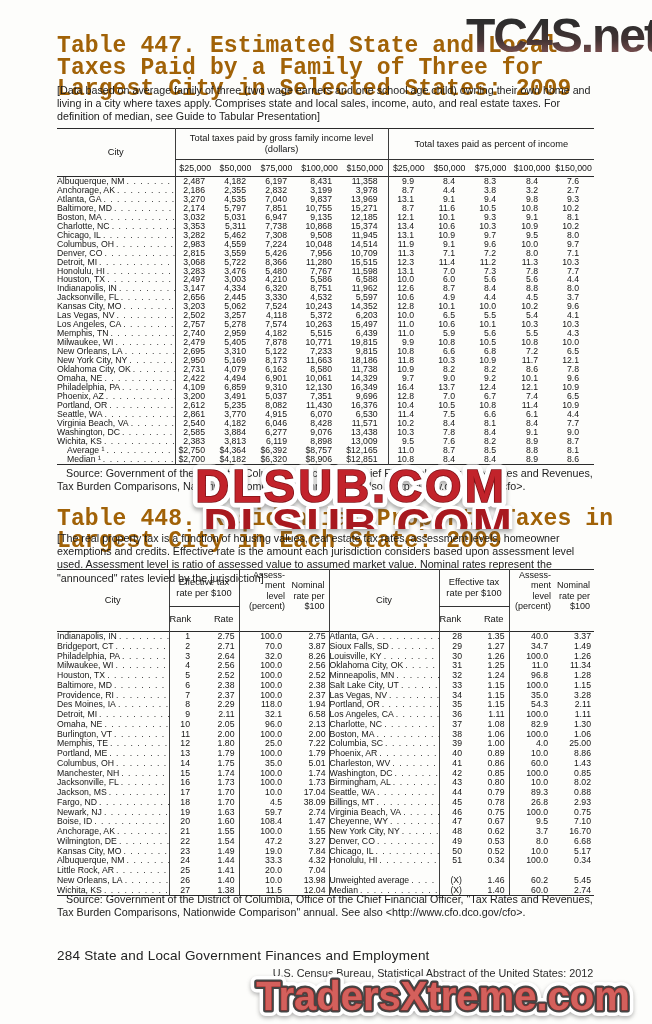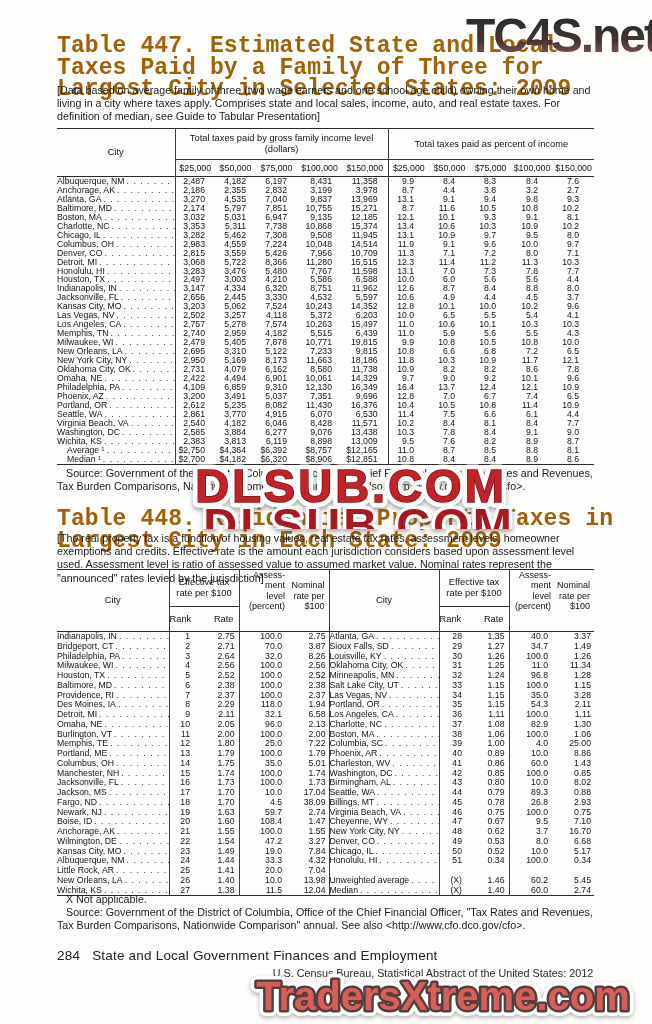--- a/index.html
+++ b/index.html
@@ -48,21 +48,21 @@
   
   #s447-title{left:57px;top:36px;width:534px}
   #s447-note{left:57px;top:84px;width:534px}
   #t447{left:57px;top:128px}
   #s447-foot{left:57px;top:467px;width:537px}
   #s448-title{left:57px;top:509px;width:560px}
   #s448-note{left:57px;top:532px;width:536px}
   #t448{left:57px;top:569px}
   #s448-foot{left:57px;top:893px;width:537px}
   #footer{left:57px;top:948px;font-size:13.5px;color:#222;letter-spacing:.2px}
-  #footer .pgno{margin-right:12px}
+  #footer .pgno{margin-right:4px}
   #credit{left:258px;top:967px;width:350px;text-align:center;font-size:10.8px;color:#2b2b2b}
 
   
   .wm{pointer-events:none}
   #wm-top{top:0;right:-10px;z-index:9}
   #wm-mid{left:146px;top:455px;z-index:9;filter:drop-shadow(0 3px 2px rgba(70,70,70,.45))}
   #wm-bottom{left:232px;top:969px;z-index:9;filter:drop-shadow(0 2px 2px rgba(70,70,70,.4))}
   text.wmt{font-family:"Liberation Sans",sans-serif;font-weight:900}
 </style>
 </head>
@@ -1329,21 +1329,20 @@
           <td class="num rk vl">(X)</td>
           <td class="num rt">1.40</td>
           <td class="num as vl">60.0</td>
           <td class="num no">2.74</td>
         </tr>
       </tbody>
   </table>
 </div>
 
 <div class="abs" id="s448-foot">
-  <p class="footp">X Not applicable.</p>
   <p class="footp">Source: Government of the District of Columbia, Office of the Chief Financial Officer, "Tax Rates and Revenues, Tax Burden Comparisons, Nationwide Comparison" annual. See also &lt;http://www.cfo.dco.gov/cfo&gt;.</p>
 </div>
 
 <div class="abs" id="footer">
   <span class="pgno">284</span><span>State and Local Government Finances and Employment</span>
 </div>
 <div class="abs" id="credit">U.S. Census Bureau, Statistical Abstract of the United States: 2012</div>
 
 <svg class="abs wm" id="wm-top" width="300" height="64">
   <defs>

